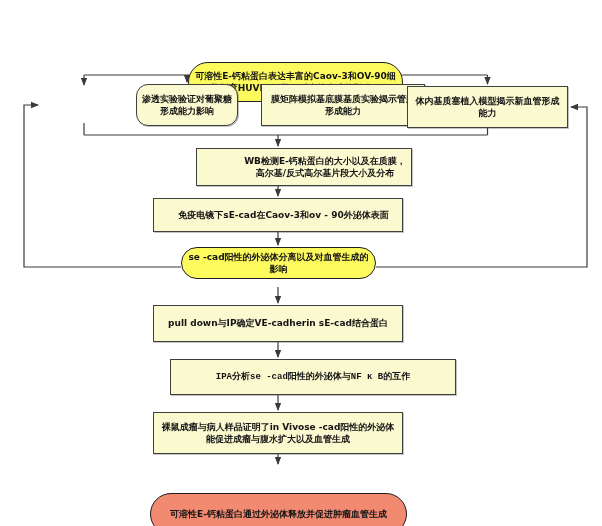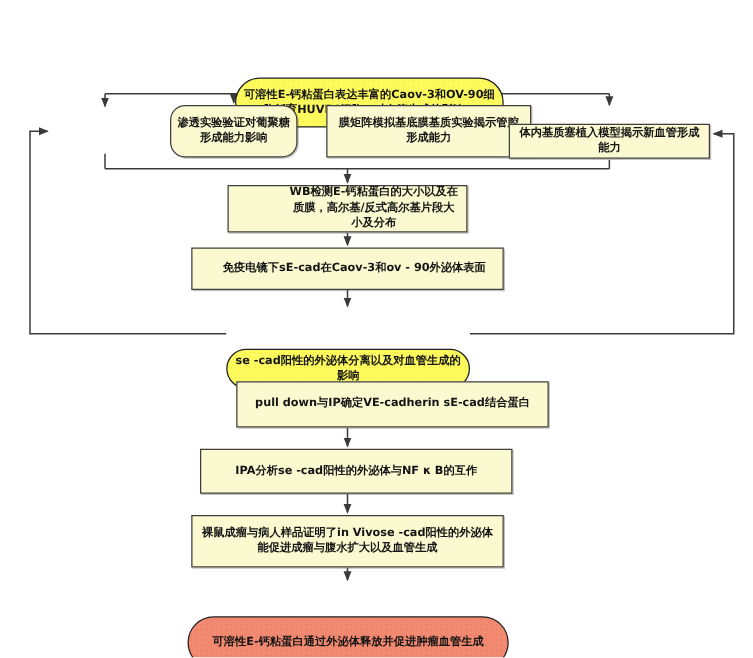--- a/index.html
+++ b/index.html
@@ -84,41 +84,41 @@
 
 
   <div class="node rect" style="left:136px;top:84px;width:102px;height:42px;border-radius:12px;">
     <span>渗透实验验证对葡聚糖形成能力影响</span>
   </div>
 
   <div class="node rect" style="left:261px;top:84px;width:164px;height:42px;">
     <span>膜矩阵模拟基底膜基质实验揭示管腔形成能力</span>
   </div>
 
-  <div class="node rect" style="left:407px;top:99px;width:161px;height:28px;">
+  <div class="node rect" style="left:407px;top:86px;width:161px;height:42px;">
     <span>体内基质塞植入模型揭示新血管形成能力</span>
   </div>
 
-  <div class="node rect" style="left:182px;top:148px;width:192px;height:38px;padding-left:47px;">
+  <div class="node rect" style="left:196px;top:148px;width:216px;height:38px;padding-left:47px;">
     <span>WB检测E-钙粘蛋白的大小以及在质膜，高尔基/反式高尔基片段大小及分布</span>
   </div>
 
   <div class="node rect" style="left:153px;top:198px;width:250px;height:34px;padding-left:16px;">
     <span>免疫电镜下sE-cad在Caov-3和ov - 90外泌体表面</span>
   </div>
 
-  <div class="node stadium" style="left:181px;top:247px;width:195px;height:32px;margin-top:32px;">
+  <div class="node stadium" style="left:181px;top:247px;width:195px;height:32px;">
     <span>se -cad阳性的外泌体分离以及对血管生成的影响</span>
   </div>
 
-  <div class="node rect" style="left:153px;top:305px;width:250px;height:37px;margin-left:36px;">
+  <div class="node rect" style="left:153px;top:305px;width:250px;height:37px;">
     <span>pull down与IP确定VE-cadherin sE-cad结合蛋白</span>
   </div>
 
-  <div class="node rect" style="left:160px;top:359px;width:250px;height:36px;">
+  <div class="node rect" style="left:170px;top:359px;width:286px;height:36px;font-family:Liberation Mono, monospace;">
     <span>IPA分析se -cad阳性的外泌体与NF κ B的互作</span>
   </div>
 
   <div class="node rect" style="left:153px;top:412px;width:250px;height:42px;">
     <span>裸鼠成瘤与病人样品证明了in Vivose -cad阳性的外泌体能促进成瘤与腹水扩大以及血管生成</span>
   </div>
 
   <div class="node final" style="left:150px;top:493px;width:257px;height:42px;">
     <span>可溶性E-钙粘蛋白通过外泌体释放并促进肿瘤血管生成</span>
   </div>

